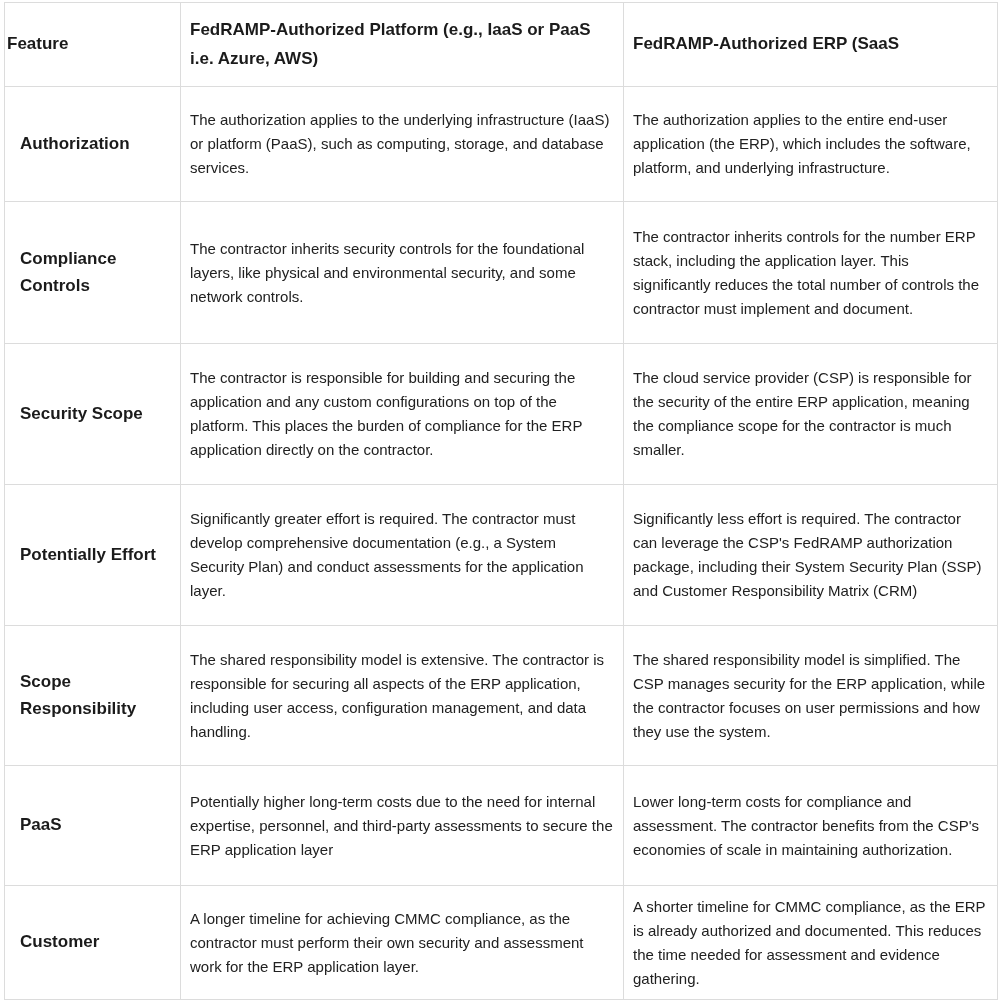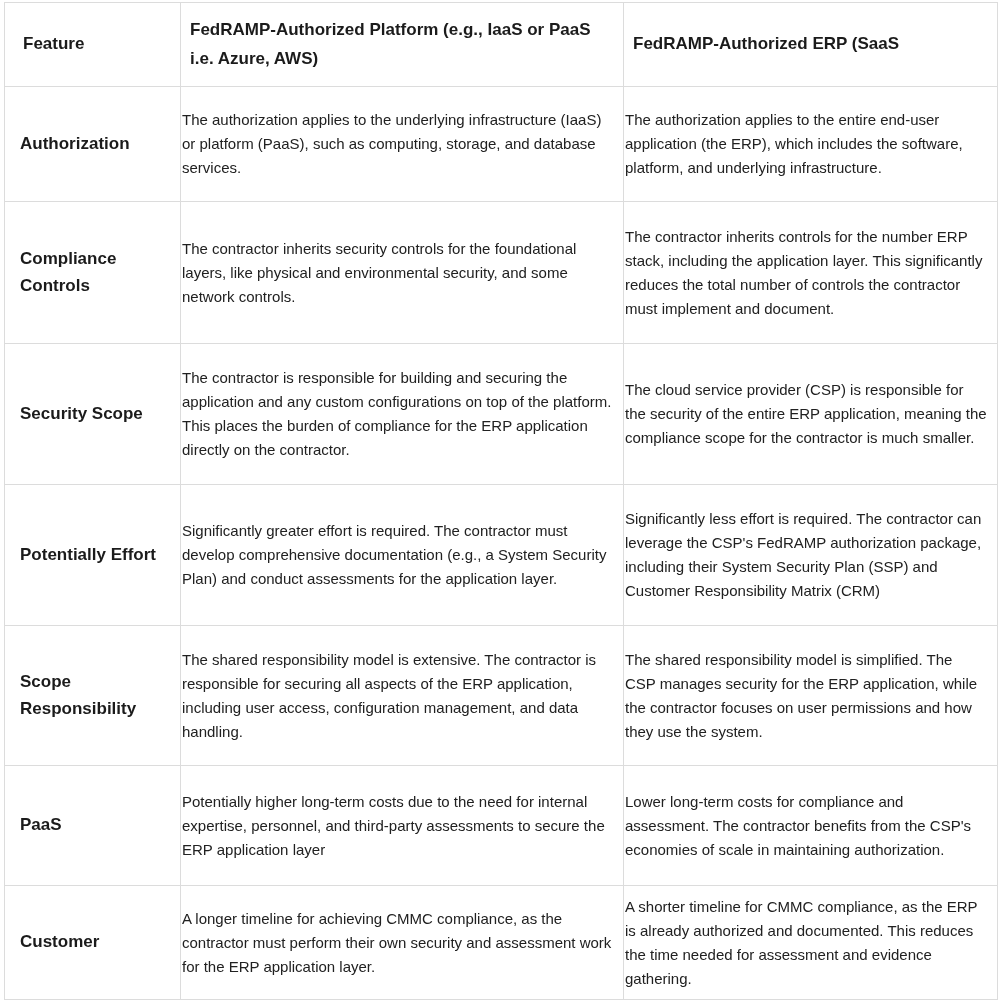--- a/index.html
+++ b/index.html
@@ -29,34 +29,34 @@
     overflow: hidden;
   }
   
   th {
     font-weight: bold;
     font-size: 17px;
     line-height: 1.65;
     padding: 0 14px 0 9px;
     color: #1b1b1b;
   }
-  th.col-feature { padding-left: 18px; }
+  th.col-feature { padding-left: 2px; }
   
   td.feature-cell {
     font-weight: bold;
     font-size: 17px;
     line-height: 1.55;
     padding: 0 22px 0 15px;
     color: #1b1b1b;
   }
   
   td.desc-cell {
     font-size: 15px;
     line-height: 1.6;
-    padding: 0 10px 0 1px;
+    padding: 0 10px 0 9px;
     color: #212121;
     margin-top: 48px;
   }
   
   thead tr            { height: 84px;  }
   tbody tr:nth-child(1){ height: 115px; }
   tbody tr:nth-child(2){ height: 142px; }
   tbody tr:nth-child(3){ height: 141px; }
   tbody tr:nth-child(4){ height: 141px; }
   tbody tr:nth-child(5){ height: 140px; }

